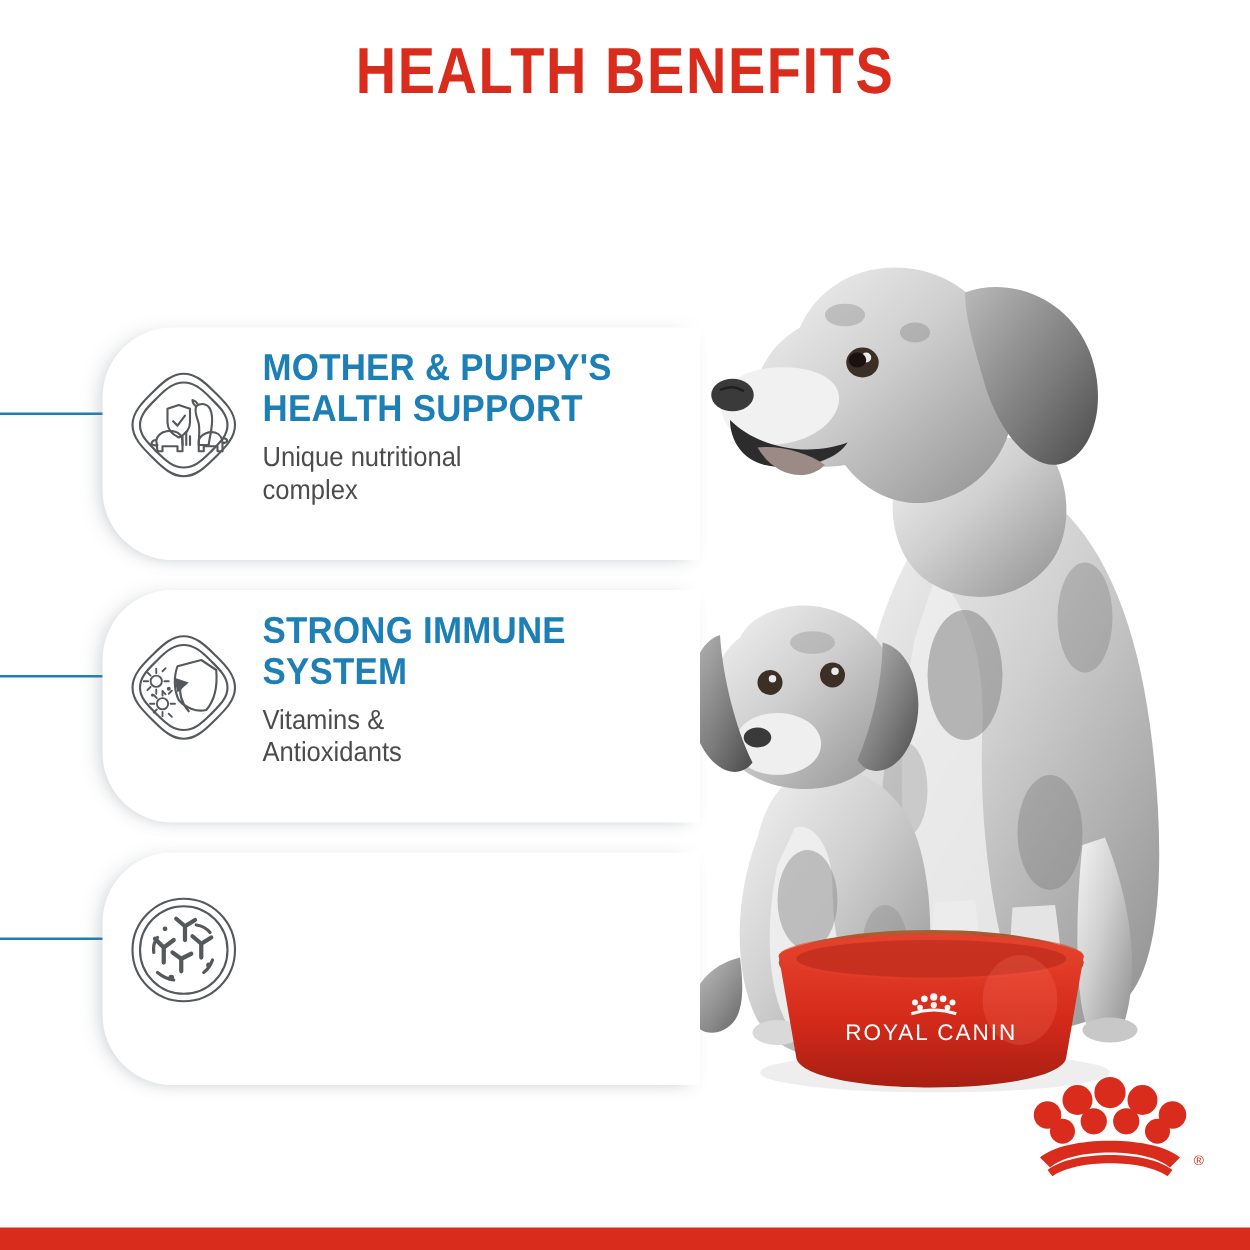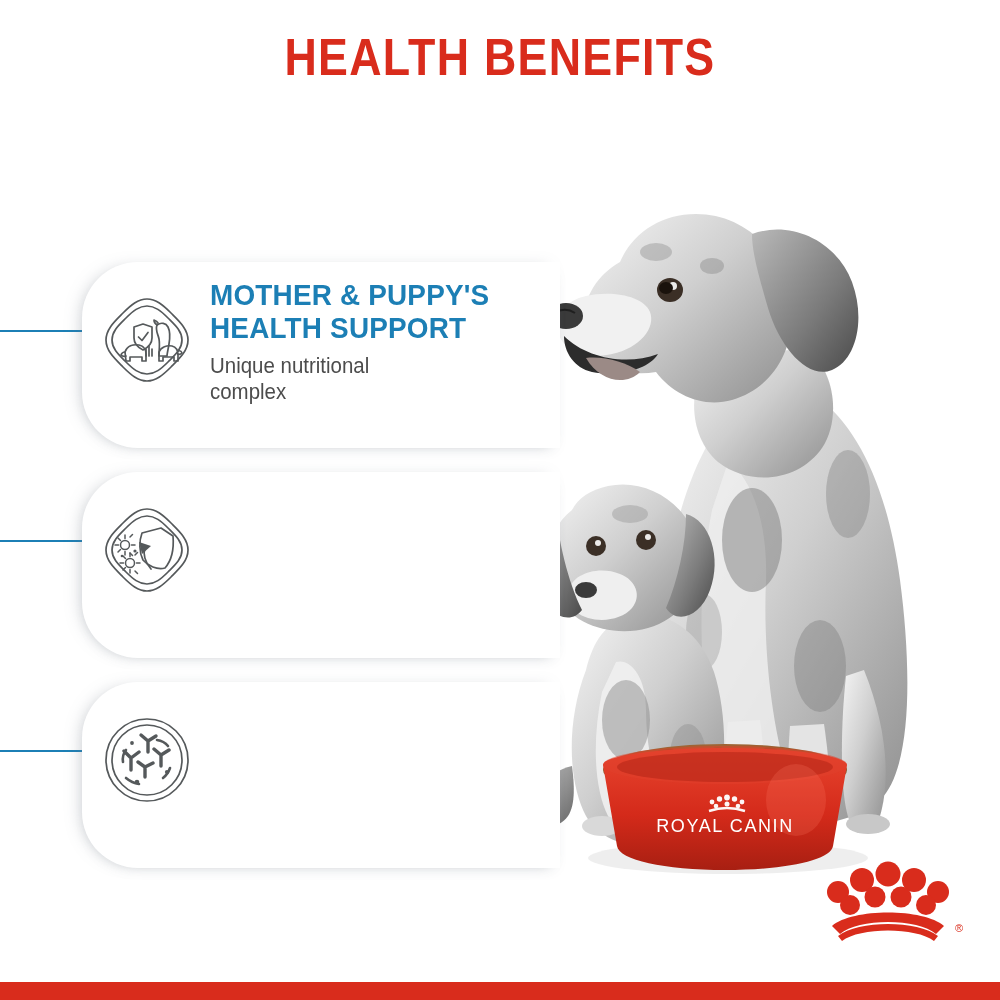--- a/index.html
+++ b/index.html
@@ -22,21 +22,21 @@
     letter-spacing:1.5px;
     color:#D92C1C;
     transform:scaleX(0.86);
     transform-origin:center top;
     white-space:nowrap;
   }
 
   
   .photo{
     position:absolute;
-    top:110px; left:460px;
+    top:110px; left:480px;
     width:520px; height:790px;
   }
   .photo svg{ display:block; width:100%; height:100%; }
 
   
   .benefits{
     position:absolute;
     top:250px; left:0;
     width:560px;
   }
@@ -349,20 +349,26 @@
                    M19.5 45.5 L17 48 M29 33 L31.5 30.5"></path>
           <circle cx="29" cy="59" r="4.5"></circle>
           <path d="M29 52.5 L29 49 M29 69 L29 65.5 M22.5 59 L19 59
                    M39 59 L35.5 59 M24.5 54.5 L22 52 M34 67 L36.5 69.5
                    M24.5 63.5 L22 66 M34 51 L36.5 48.5"></path>
           <circle cx="34" cy="47" r="1.6" fill="#55595b" stroke="none"></circle>
           <circle cx="21" cy="52" r="1.3" fill="#55595b" stroke="none"></circle>
         </g>
       </svg>
     </div>
+    <div class="texts">
+      <div class="b-title">STRONG IMMUNE
+SYSTEM</div>
+      <div class="b-sub">Vitamins &amp;
+Antioxidants</div>
+    </div>
   </div>
 
   <div class="benefit">
     <div class="lead-line"></div>
     <div class="card"></div>
     <div class="icon-wrap">
       <svg viewBox="0 0 92 92" xmlns="http://www.w3.org/2000/svg" fill="none" stroke="#55595b" stroke-width="1.7" stroke-linecap="round" stroke-linejoin="round">
         <circle cx="46" cy="46" r="41"></circle>
         <circle cx="46" cy="46" r="35"></circle>
 

